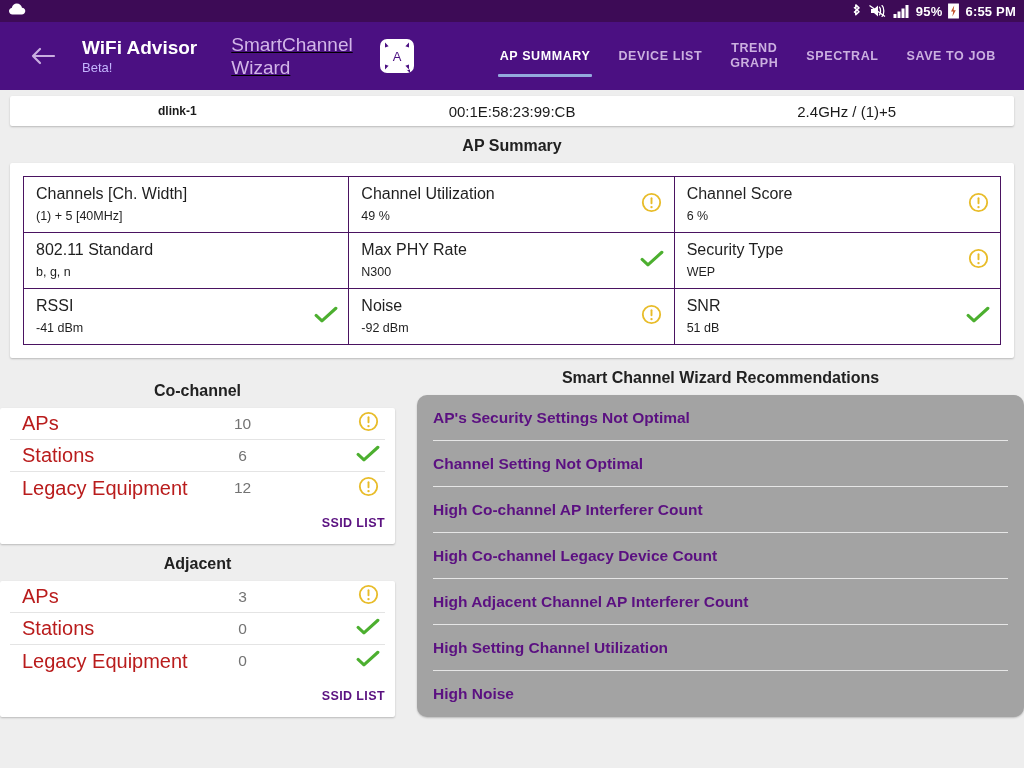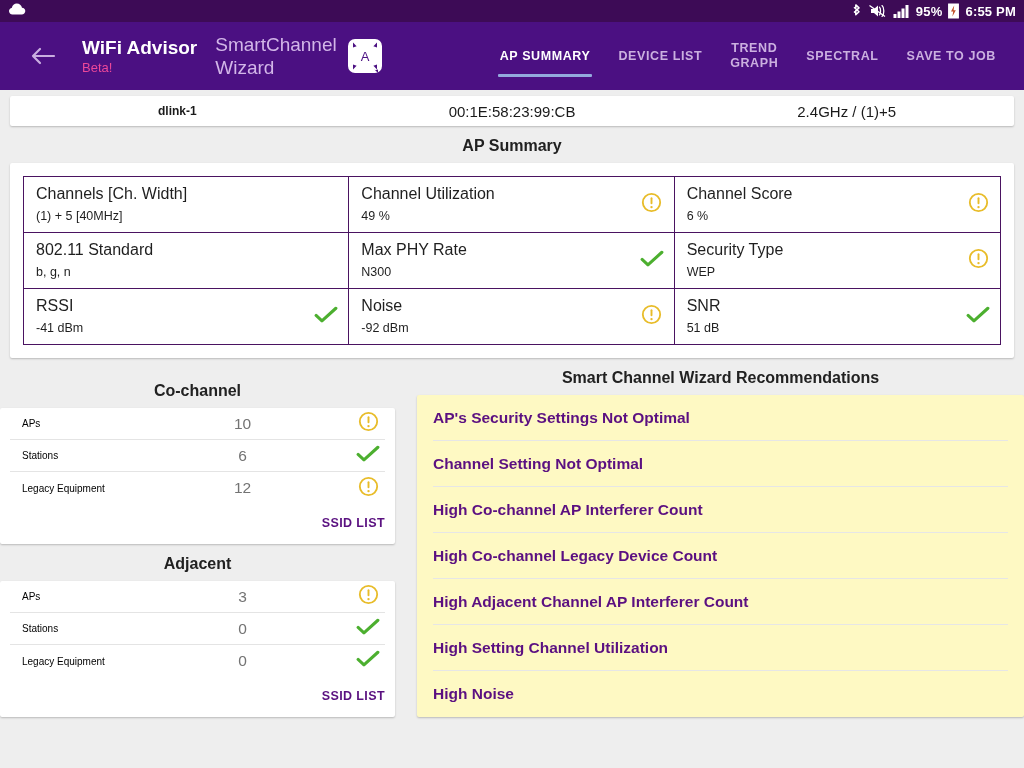--- a/index.html
+++ b/index.html
@@ -59,30 +59,31 @@
     justify-content: center;
     flex: none;
   }
   .app-title {
     color: #ffffff;
     font-size: 19px;
     font-weight: bold;
     line-height: 22px;
   }
   .app-subtitle {
-    color: #ec4899;
+    color: #c4b5fd;
     font-size: 13px;
     line-height: 17px;
   }
   .wizard-block {
-    margin-left: 18px;
-    display: flex;
-    align-items: center;
-    gap: 8px;
+    margin-left: 34px;
+    display: flex;
+    align-items: center;
+    gap: 24px;
     flex: none;
+    text-decoration: underline;
   }
   .wizard-name {
     color: #d2b6e8;
     font-size: 19px;
     line-height: 23px;
     max-width: 120px;
   }
   .wizard-logo {
     width: 44px;
     height: 44px;
@@ -217,22 +218,22 @@
     padding: 0 10px 6px 10px;
   }
   .stat-row {
     display: flex;
     align-items: center;
     height: 32px;
     border-bottom: 1px solid #e4e4e4;
   }
   .stat-card .stat-row:last-of-type { border-bottom: none; }
   .stat-label {
-    font-size: 10px;
-    color: #000000;
+    font-size: 20px;
+    color: #b91c1c;
     width: 185px;
     flex: none;
     padding-left: 12px;
   }
   .stat-value {
     font-size: 15.5px;
     color: #737373;
     width: 95px;
     flex: none;
     text-align: center;
@@ -252,22 +253,22 @@
   .ssid-link {
     color: #5a1180;
     font-size: 12.5px;
     font-weight: bold;
     letter-spacing: 0.4px;
     cursor: pointer;
   }
 
   
   .rec-card {
-    background: #fef9c3;
-    border-radius: 2px;
+    background: #a3a3a3;
+    border-radius: 10px;
     box-shadow: 0 1px 2px rgba(0,0,0,0.22);
     padding: 0 16px;
   }
   .rec-item {
     height: 46px;
     display: flex;
     align-items: center;
     border-bottom: 1px solid #e6e6e6;
     color: #5b1081;
     font-size: 15.5px;

